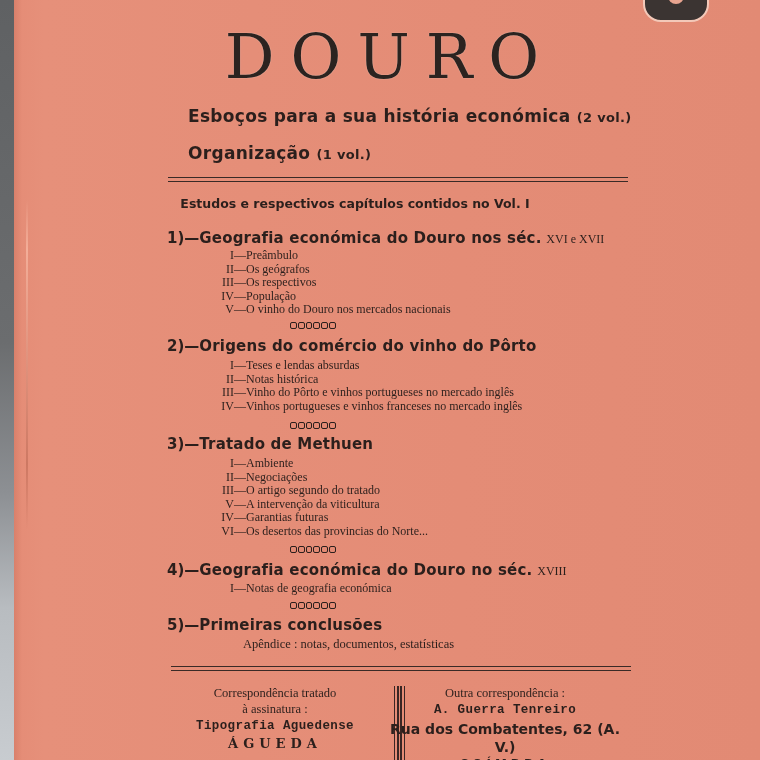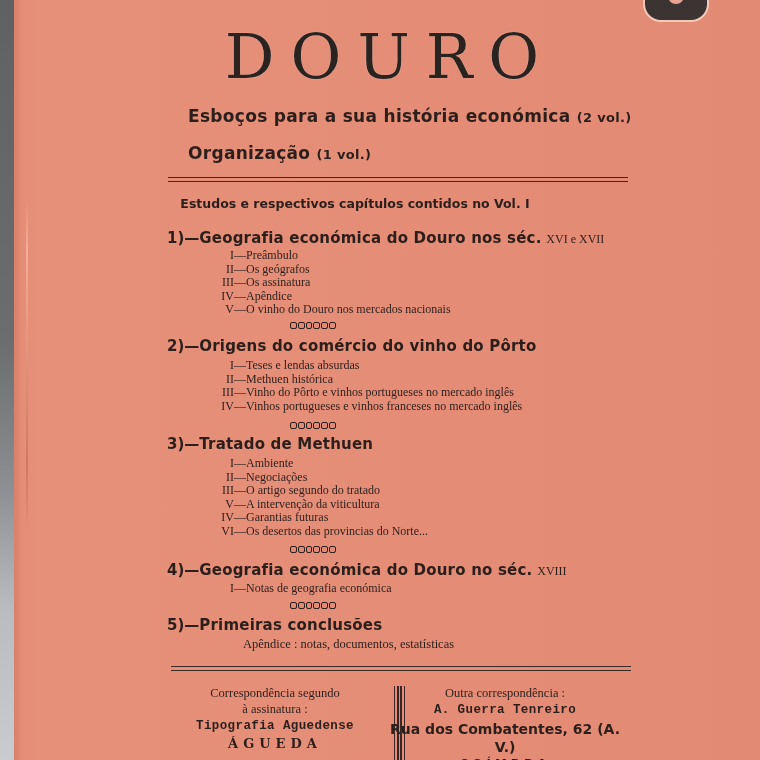--- a/index.html
+++ b/index.html
@@ -112,39 +112,39 @@
 
 <div class="contents-heading">Estudos e respectivos capítulos contidos no Vol. I</div>
 
 <div class="chapter" style="top:229px;">
   <span class="num">1)—</span><span class="ttl">Geografia económica do Douro nos séc.</span>
   <span class="roman">XVI e XVII</span>
 </div>
 <div class="sub" style="top:249px; left:205px;">
   <div><span class="rn" style="width:29px">I</span><span>—Preâmbulo</span></div>
   <div><span class="rn" style="width:29px">II</span><span>—Os geógrafos</span></div>
-  <div><span class="rn" style="width:29px">III</span><span>—Os assinatura</span></div>
-  <div><span class="rn" style="width:29px">IV</span><span>—Apêndice</span></div>
+  <div><span class="rn" style="width:29px">III</span><span>—Os respectivos</span></div>
+  <div><span class="rn" style="width:29px">IV</span><span>—População</span></div>
   <div><span class="rn" style="width:29px">V</span><span>—O vinho do Douro nos mercados nacionais</span></div>
 </div>
 <div class="ornament" style="top:322px;">
     <span></span>
     <span></span>
     <span></span>
     <span></span>
     <span></span>
     <span></span>
   </div>
 
 <div class="chapter" style="top:337px;">
   <span class="num">2)—</span><span class="ttl">Origens do comércio do vinho do Pôrto</span>
 </div>
 <div class="sub" style="top:359px; left:205px;">
   <div><span class="rn" style="width:29px">I</span><span>—Teses e lendas absurdas</span></div>
-  <div><span class="rn" style="width:29px">II</span><span>—Methuen histórica</span></div>
+  <div><span class="rn" style="width:29px">II</span><span>—Notas histórica</span></div>
   <div><span class="rn" style="width:29px">III</span><span>—Vinho do Pôrto e vinhos portugueses no mercado inglês</span></div>
   <div><span class="rn" style="width:29px">IV</span><span>—Vinhos portugueses e vinhos franceses no mercado inglês</span></div>
 </div>
 <div class="ornament" style="top:422px;">
     <span></span>
     <span></span>
     <span></span>
     <span></span>
     <span></span>
     <span></span>
@@ -187,21 +187,21 @@
   </div>
 
 <div class="chapter" style="top:616px;">
   <span class="num">5)—</span><span class="ttl">Primeiras conclusões</span>
 </div>
 <div class="appendix">Apêndice :  notas, documentos, estatísticas</div>
 
 <div class="rule" style="top:666px; left:171px;"></div>
 
 <div class="footer-col" style="left:170px; width:210px;">
-  <div class="l1">Correspondência segundo</div>
+  <div class="l1">Correspondência tratado</div>
   <div class="l2">à assinatura :</div>
   <div class="name">Tipografia Aguedense</div>
   <div class="city">ÁGUEDA</div>
 </div>
 
 <div class="vdivider"></div>
 
 <div class="footer-col" style="left:390px; width:230px;">
   <div class="l1">Outra correspondência :</div>
   <div class="name">A. Guerra Tenreiro</div>

